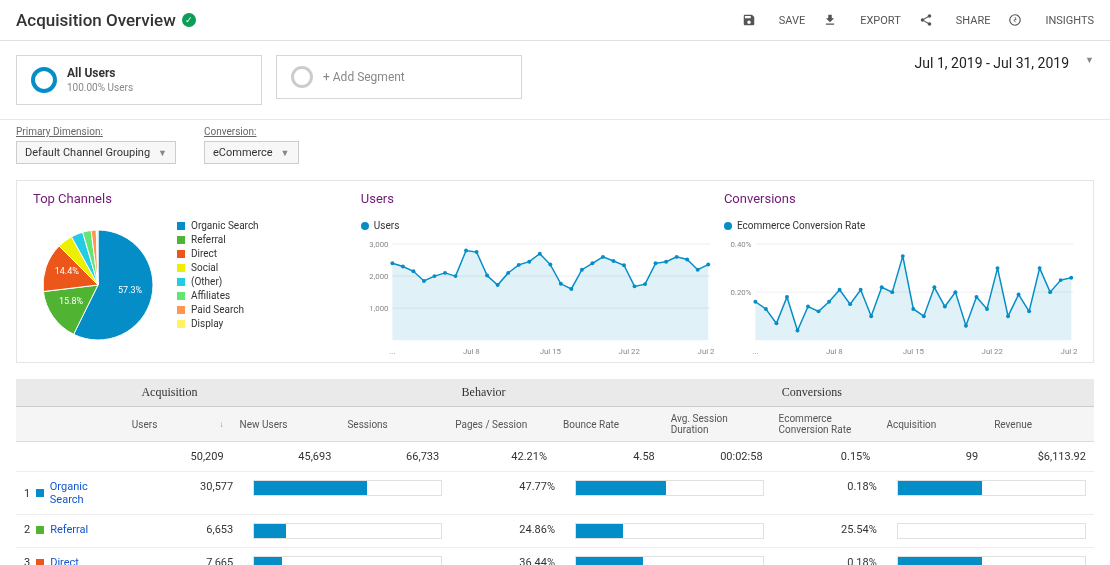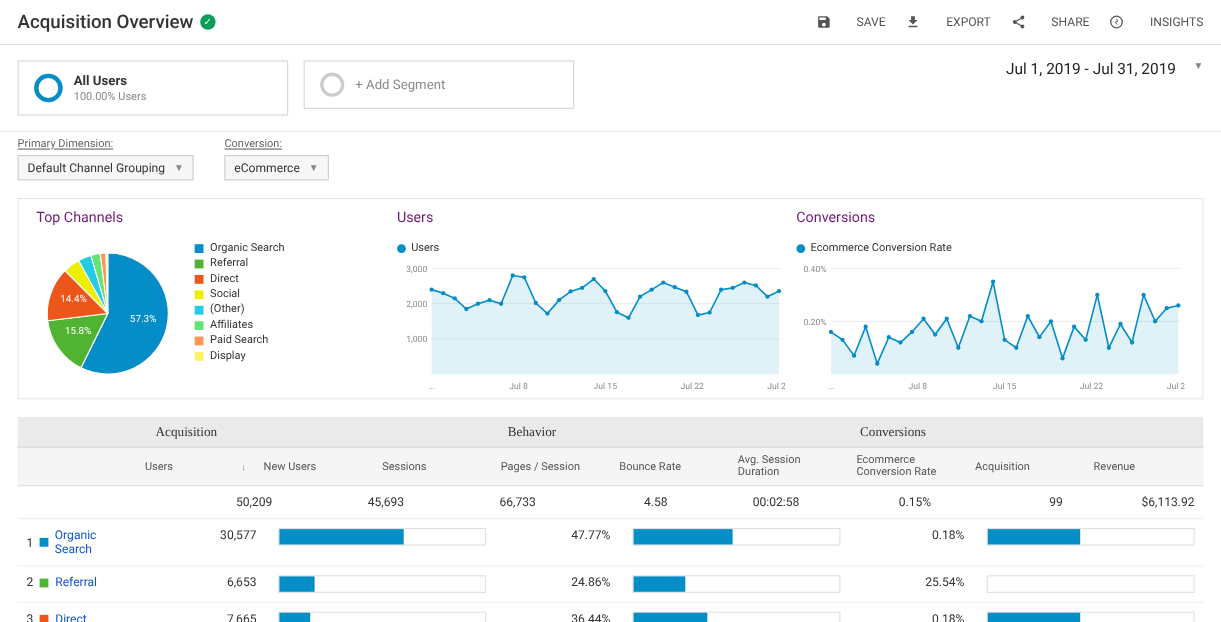--- a/index.html
+++ b/index.html
@@ -322,20 +322,21 @@
       </div>
     <div>
         <span>Revenue</span>
       </div>
   </div>
   <div class="totals-row">
     <div></div>
     <div>50,209</div>
     <div>45,693</div>
     <div>66,733</div>
+    <div>42.21%</div>
     <div>4.58</div>
     <div>00:02:58</div>
     <div>0.15%</div>
     <div>99</div>
     <div>$6,113.92</div>
   </div>
   <div id="table-rows">
       <div class="data-row">
         <div class="channel-link" style="text-align:left">
          <span class="rank">1</span>

